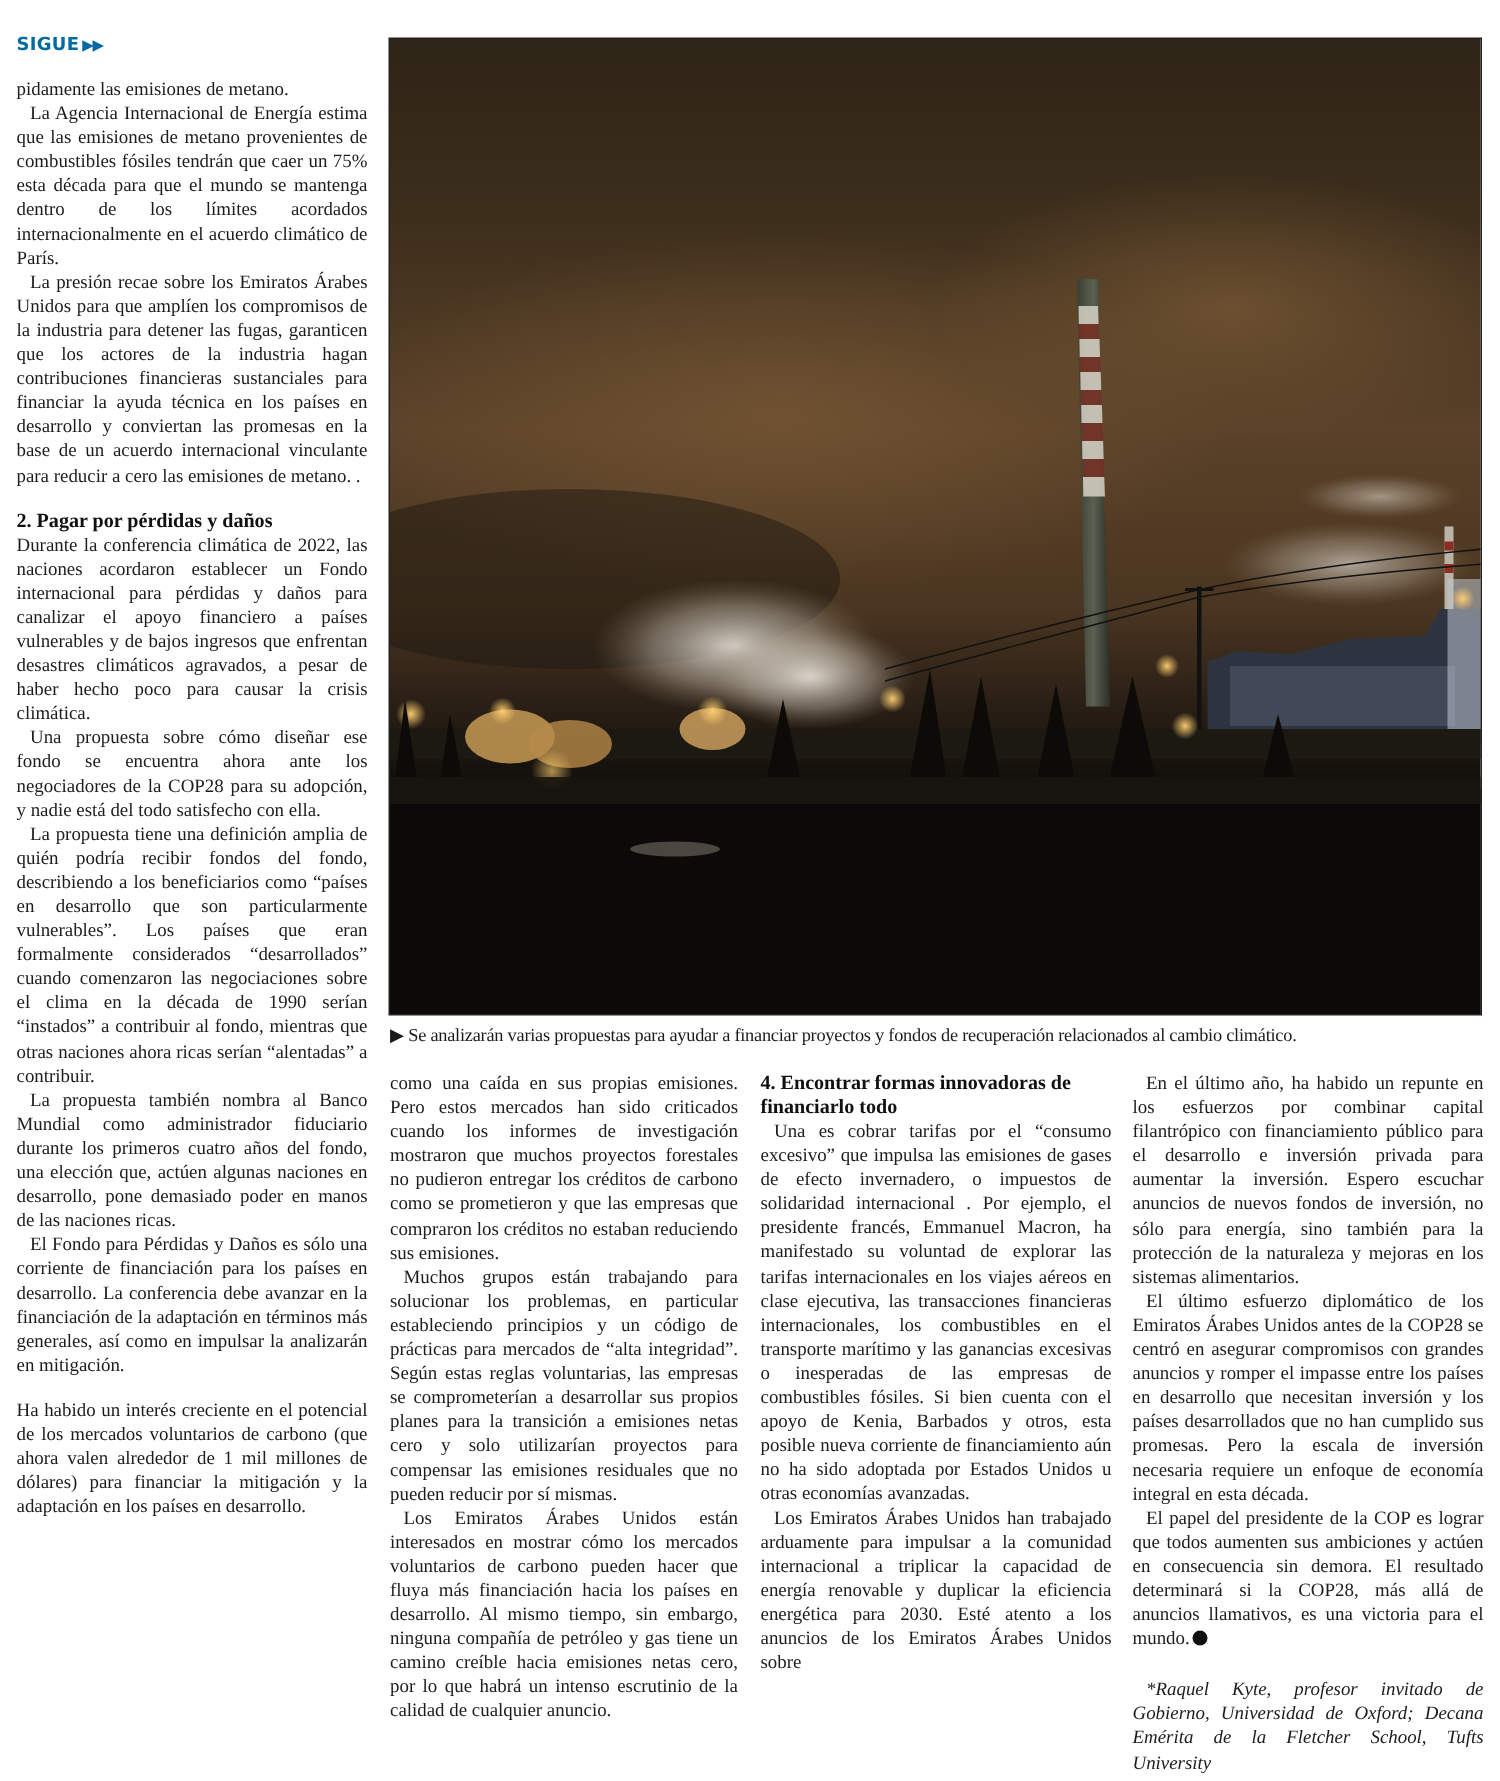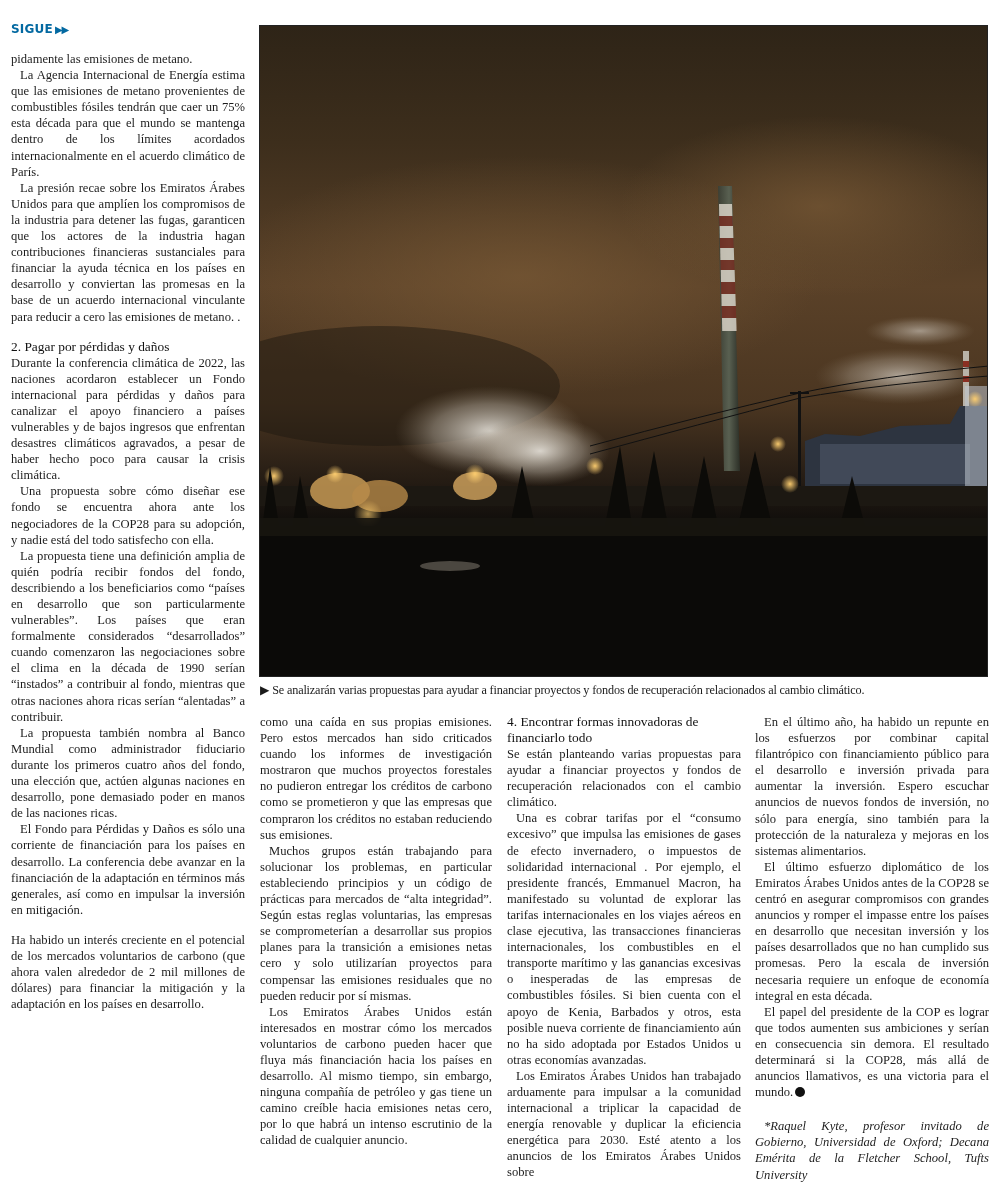--- a/index.html
+++ b/index.html
@@ -11,21 +11,21 @@
   .col {
     position: absolute;
     font-size: 12.6px;
     line-height: 16.1px;
     text-align: justify;
     hyphens: manual;
   }
   .col p { margin: 0; text-indent: 9px; }
   .col p.noindent { text-indent: 0; }
   .col h3 {
-    margin: 0; font-size: 13.4px; line-height: 16px; font-weight: normal;
+    margin: 0; font-size: 13.4px; line-height: 16px; font-weight: bold;
     text-align: left; color: #111;
   }
   .gap { height: 10px; }
   .sigue {
     position: absolute; left: 11px; top: 22px;
     font-family: "DejaVu Sans", "Liberation Sans", sans-serif;
     font-weight: bold; font-size: 12px; letter-spacing: 0.2px; color: #0369a1;
   }
   .sigue .arrows { font-size: 10px; letter-spacing: -1px; margin-left: 2px; }
   .photo {
@@ -54,23 +54,23 @@
 <div class="col" style="left:11px; top:51px; width:234px;">
   <p class="noindent">pidamente las emisiones de metano.</p>
   <p>La Agencia Internacional de Energía estima que las emisiones de metano provenientes de combustibles fósiles tendrán que caer un 75% esta década para que el mundo se mantenga dentro de los límites acordados internacionalmente en el acuerdo climático de París.</p>
   <p>La presión recae sobre los Emiratos Árabes Unidos para que amplíen los compromisos de la industria para detener las fugas, garanticen que los actores de la industria hagan contribuciones financieras sustanciales para financiar la ayuda técnica en los países en desarrollo y conviertan las promesas en la base de un acuerdo internacional vinculante para reducir a cero las emisiones de metano. .</p>
   <div class="gap" style="height:14px;"></div>
   <h3>2. Pagar por pérdidas y daños</h3>
   <p class="noindent">Durante la conferencia climática de 2022, las naciones acordaron establecer un Fondo internacional para pérdidas y daños para canalizar el apoyo financiero a países vulnerables y de bajos ingresos que enfrentan desastres climáticos agravados, a pesar de haber hecho poco para causar la crisis climática.</p>
   <p>Una propuesta sobre cómo diseñar ese fondo se encuentra ahora ante los negociadores de la COP28 para su adopción, y nadie está del todo satisfecho con ella.</p>
   <p>La propuesta tiene una definición amplia de quién podría recibir fondos del fondo, describiendo a los beneficiarios como “países en desarrollo que son particularmente vulnerables”. Los países que eran formalmente considerados “desarrollados” cuando comenzaron las negociaciones sobre el clima en la década de 1990 serían “instados” a contribuir al fondo, mientras que otras naciones ahora ricas serían “alentadas” a contribuir.</p>
   <p>La propuesta también nombra al Banco Mundial como administrador fiduciario durante los primeros cuatro años del fondo, una elección que, actúen algunas naciones en desarrollo, pone demasiado poder en manos de las naciones ricas.</p>
-  <p>El Fondo para Pérdidas y Daños es sólo una corriente de financiación para los países en desarrollo. La conferencia debe avanzar en la financiación de la adaptación en términos más generales, así como en impulsar la inversión en mitigación.</p>
+  <p>El Fondo para Pérdidas y Daños es sólo una corriente de financiación para los países en desarrollo. La conferencia debe avanzar en la financiación de la adaptación en términos más generales, así como en impulsar la analizarán en mitigación.</p>
   <div class="gap" style="height:14px;"></div>
-  <p class="noindent">Ha habido un interés creciente en el potencial de los mercados voluntarios de carbono (que ahora valen alrededor de 2 mil millones de dólares) para financiar la mitigación y la adaptación en los países en desarrollo.</p>
+  <p class="noindent">Ha habido un interés creciente en el potencial de los mercados voluntarios de carbono (que ahora valen alrededor de 1 mil millones de dólares) para financiar la mitigación y la adaptación en los países en desarrollo.</p>
 </div>
 
 <div class="photo">
   <svg width="729" height="652" viewBox="0 0 729 652" xmlns="http://www.w3.org/2000/svg">
     <defs>
       <radialGradient id="glow1" cx="0.5" cy="0.5" r="0.5">
         <stop offset="0" stop-color="#ffcf70" stop-opacity="0.95"></stop>
         <stop offset="1" stop-color="#ffcf70" stop-opacity="0"></stop>
       </radialGradient>
       <radialGradient id="steam" cx="0.5" cy="0.5" r="0.5">
@@ -164,24 +164,23 @@
 </div>
 
 <div class="col" style="left:260px; top:714px; width:232px;">
   <p class="noindent">como una caída en sus propias emisiones. Pero estos mercados han sido criticados cuando los informes de investigación mostraron que muchos proyectos forestales no pudieron entregar los créditos de carbono como se prometieron y que las empresas que compraron los créditos no estaban reduciendo sus emisiones.</p>
   <p>Muchos grupos están trabajando para solucionar los problemas, en particular estableciendo principios y un código de prácticas para mercados de “alta integridad”. Según estas reglas voluntarias, las empresas se comprometerían a desarrollar sus propios planes para la transición a emisiones netas cero y solo utilizarían proyectos para compensar las emisiones residuales que no pueden reducir por sí mismas.</p>
   <p>Los Emiratos Árabes Unidos están interesados en mostrar cómo los mercados voluntarios de carbono pueden hacer que fluya más financiación hacia los países en desarrollo. Al mismo tiempo, sin embargo, ninguna compañía de petróleo y gas tiene un camino creíble hacia emisiones netas cero, por lo que habrá un intenso escrutinio de la calidad de cualquier anuncio.</p>
 </div>
 
 <div class="col" style="left:507px; top:714px; width:234px;">
   <h3>4. Encontrar formas innovadoras de financiarlo todo</h3>
-  <p class="noindent">Se están planteando varias propuestas para ayudar a financiar proyectos y fondos de recuperación relacionados con el cambio climático.</p>
   <p>Una es cobrar tarifas por el “consumo excesivo” que impulsa las emisiones de gases de efecto invernadero, o impuestos de solidaridad internacional . Por ejemplo, el presidente francés, Emmanuel Macron, ha manifestado su voluntad de explorar las tarifas internacionales en los viajes aéreos en clase ejecutiva, las transacciones financieras internacionales, los combustibles en el transporte marítimo y las ganancias excesivas o inesperadas de las empresas de combustibles fósiles. Si bien cuenta con el apoyo de Kenia, Barbados y otros, esta posible nueva corriente de financiamiento aún no ha sido adoptada por Estados Unidos u otras economías avanzadas.</p>
   <p>Los Emiratos Árabes Unidos han trabajado arduamente para impulsar a la comunidad internacional a triplicar la capacidad de energía renovable y duplicar la eficiencia energética para 2030. Esté atento a los anuncios de los Emiratos Árabes Unidos sobre</p>
 </div>
 
 <div class="col" style="left:755px; top:714px; width:234px;">
   <p>En el último año, ha habido un repunte en los esfuerzos por combinar capital filantrópico con financiamiento público para el desarrollo e inversión privada para aumentar la inversión. Espero escuchar anuncios de nuevos fondos de inversión, no sólo para energía, sino también para la protección de la naturaleza y mejoras en los sistemas alimentarios.</p>
   <p>El último esfuerzo diplomático de los Emiratos Árabes Unidos antes de la COP28 se centró en asegurar compromisos con grandes anuncios y romper el impasse entre los países en desarrollo que necesitan inversión y los países desarrollados que no han cumplido sus promesas. Pero la escala de inversión necesaria requiere un enfoque de economía integral en esta década.</p>
-  <p><span>El papel del presidente de la COP es lograr que todos aumenten sus ambiciones y serían en consecuencia sin demora. El resultado determinará si la COP28, más allá de anuncios llamativos, es una victoria para el mundo.</span><span class="endmark"></span></p>
+  <p><span>El papel del presidente de la COP es lograr que todos aumenten sus ambiciones y actúen en consecuencia sin demora. El resultado determinará si la COP28, más allá de anuncios llamativos, es una victoria para el mundo.</span><span class="endmark"></span></p>
   <div class="gap" style="height:18px;"></div>
   <p class="byline">*Raquel Kyte, profesor invitado de Gobierno, Universidad de Oxford; Decana Emérita de la Fletcher School, Tufts University</p>
 </div>
 
 </body></html>

